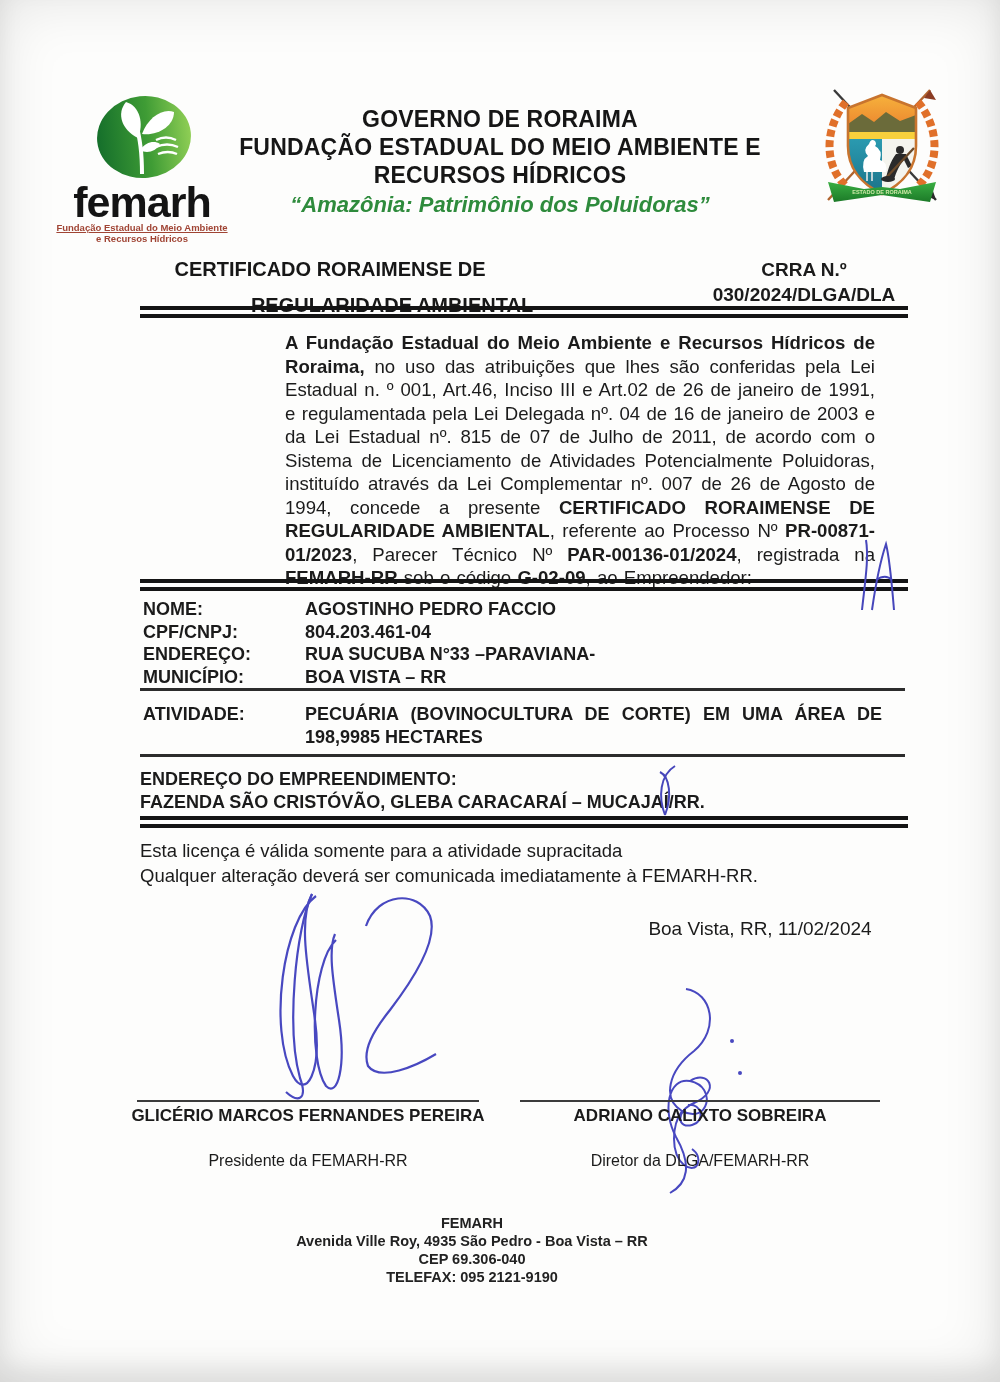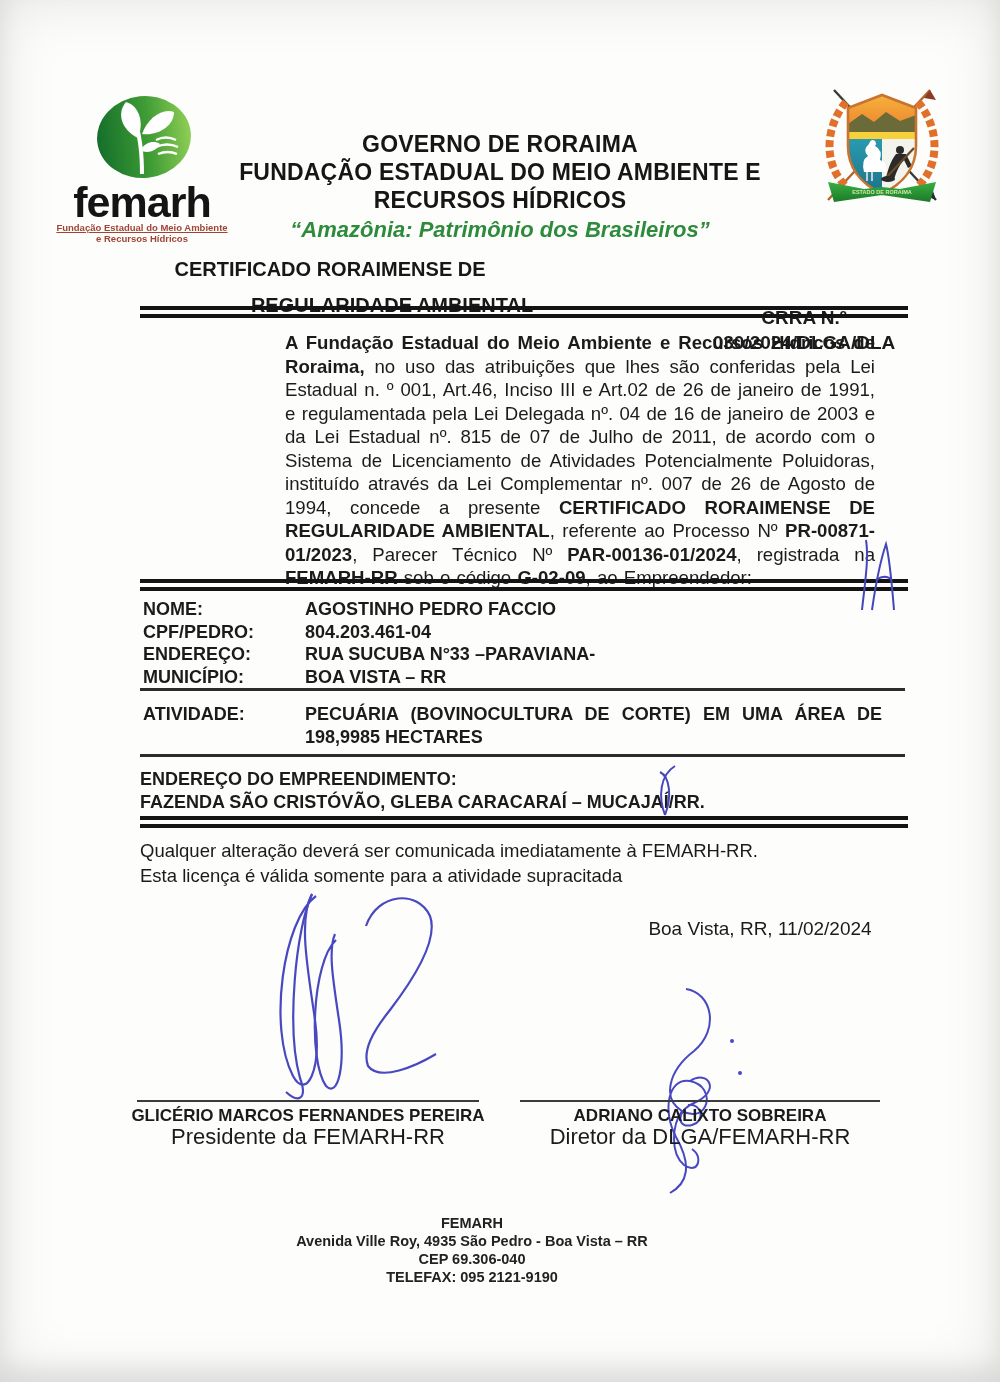--- a/index.html
+++ b/index.html
@@ -15,21 +15,21 @@
   .justify{text-align:justify;}
   .hdr-line{font-size:23px;font-weight:700;line-height:28px;letter-spacing:.2px;color:#161616;}
   .motto{font-size:22px;font-weight:700;font-style:italic;}
   .cert-title{font-size:20px;font-weight:700;line-height:25px;color:#171717;}
   .rule-double{height:12px;box-sizing:border-box;border-top:4.5px solid #141414;border-bottom:4.5px solid #141414;}
   .rule-thin{height:2.5px;background:#2c2c2c;}
   .para{font-size:18.6px;line-height:23.5px;color:#1b1b1b;word-spacing:1px;}
   .inforow{display:flex;font-weight:700;font-size:18px;line-height:22.5px;}
   .inforow .lab{width:162px;flex:0 0 162px;}
   .sig-name{font-weight:700;font-size:17px;line-height:21px;}
-  .sig-title{font-size:22px;line-height:22px;}
+  .sig-title{font-size:16px;line-height:22px;margin-top:24px;}
   .footer-line{font-weight:700;font-size:14.5px;line-height:18px;color:#222;}
   .femarh-word{font-size:43px;font-weight:700;letter-spacing:-1px;color:#141414;line-height:40px;}
   .femarh-tag{font-size:9.5px;font-weight:700;line-height:11px;}
   svg{display:block;}
 </style>
 </head>
 <body>
 
 <div class="page">
 
@@ -49,25 +49,25 @@
       <path d="M88,58 C94,50 102,48 108,52 C104,60 94,62 88,58 Z" fill="#ffffff"></path>
       <path d="M104,48 q10,-5 20,0" stroke="#ffffff" stroke-width="2.4" fill="none"></path>
       <path d="M104,55 q11,-5 22,0" stroke="#ffffff" stroke-width="2.4" fill="none"></path>
       <path d="M106,62 q10,-4 19,0" stroke="#ffffff" stroke-width="2.4" fill="none"></path>
     </svg>
     <div class="femarh-word center">femarh</div>
     <div class="femarh-tag center" style="color:#a04434;text-decoration:underline;">Fundação Estadual do Meio Ambiente</div>
     <div class="femarh-tag center" style="color:#a04434;">e Recursos Hídricos</div>
   </div>
 
-  <div class="abs center" style="left:225px;top:105px;width:550px;margin-top:25px;">
+  <div class="abs center" style="left:225px;top:105px;width:550px;">
     <div class="hdr-line">GOVERNO DE RORAIMA</div>
     <div class="hdr-line">FUNDAÇÃO ESTADUAL DO MEIO AMBIENTE E</div>
     <div class="hdr-line">RECURSOS HÍDRICOS</div>
-    <div class="motto" style="color:#2e8b3c;margin-top:3px;">“Amazônia: Patrimônio dos Brasileiros”</div>
+    <div class="motto" style="color:#2e8b3c;margin-top:3px;">“Amazônia: Patrimônio dos Poluidoras”</div>
   </div>
 
   <div class="abs" style="left:812px;top:84px;">
     <svg width="140" height="132" viewBox="0 0 140 132">
       <defs>
         <linearGradient id="sky" x1="0" y1="0" x2="0" y2="1">
           <stop offset="0" stop-color="#f6b23c"></stop>
             <stop offset="1" stop-color="#e8762a"></stop>
         </linearGradient>
         <linearGradient id="sea" x1="0" y1="0" x2="0" y2="1">
@@ -103,38 +103,38 @@
         <ellipse cx="76" cy="95" rx="7" ry="3" fill="#2a2a2a"></ellipse>
       </g>
       <path d="M36,24 L70,11 L104,24 L104,62 C104,86 90,100 70,110 C50,100 36,86 36,62 Z" fill="none" stroke="#c8742e" stroke-width="2.6"></path>
       <path d="M16,98 L52,105 L70,103 L88,105 L124,98 L118,118 L70,111 L22,118 Z" fill="url(#rib)"></path>
       <text x="70" y="110" text-anchor="middle" font-size="5.5" font-weight="bold" fill="#cfe8a8" font-family="Liberation Sans, sans-serif">ESTADO DE RORAIMA</text>
     </svg>
   </div>
 
   <div class="abs cert-title center" style="left:150px;top:257px;width:360px;">CERTIFICADO RORAIMENSE DE</div>
   <div class="abs cert-title center" style="left:212px;top:293px;width:360px;">REGULARIDADE AMBIENTAL</div>
-  <div class="abs center" style="left:690px;top:257px;width:228px;font-size:19px;font-weight:700;line-height:25px;margin-top:48px;">
+  <div class="abs center" style="left:690px;top:257px;width:228px;font-size:19px;font-weight:700;line-height:25px;">
     <div>CRRA N.º</div>
     <div>030/2024/DLGA/DLA</div>
   </div>
 
   <div class="abs rule-double" style="left:140px;top:306px;width:768px;"></div>
 
   <div class="abs para justify" style="left:285px;top:331px;width:590px;"><span class="b">A Fundação Estadual do Meio Ambiente e Recursos Hídricos de Roraima,</span><span> no uso das atribuições que lhes são conferidas pela Lei Estadual n. º 001, Art.46, Inciso III e Art.02 de 26 de janeiro de 1991, e regulamentada pela Lei Delegada nº. 04 de 16 de janeiro de 2003 e da Lei Estadual nº. 815 de 07 de Julho de 2011, de acordo com o Sistema de Licenciamento de Atividades Potencialmente Poluidoras, instituído através da Lei Complementar nº. 007 de 26 de Agosto de 1994, concede a presente </span><span class="b">CERTIFICADO RORAIMENSE DE REGULARIDADE AMBIENTAL</span><span>, referente ao Processo Nº </span><span class="b">PR-00871-01/2023</span><span>, Parecer Técnico Nº </span><span class="b">PAR-00136-01/2024</span><span>, registrada na </span><span class="b">FEMARH-RR</span><span> sob o código </span><span class="b">G-02-09</span><span>, ao Empreendedor:</span></div>
 
   <div class="abs rule-double" style="left:140px;top:579px;width:768px;"></div>
 
   <div class="abs" style="left:143px;top:598px;width:750px;">
     <div class="inforow">
       <span class="lab">NOME:</span>
       <span>AGOSTINHO PEDRO FACCIO</span>
     </div>
     <div class="inforow">
-      <span class="lab">CPF/PEDRO:</span>
+      <span class="lab">CPF/CNPJ:</span>
       <span>804.203.461-04</span>
     </div>
     <div class="inforow">
       <span class="lab">ENDEREÇO:</span>
       <span>RUA SUCUBA N°33 –PARAVIANA-</span>
     </div>
     <div class="inforow">
       <span class="lab">MUNICÍPIO:</span>
       <span>BOA VISTA – RR</span>
     </div>
@@ -157,22 +157,22 @@
   <div class="abs" style="left:645px;top:763px;">
     <svg width="45" height="56" viewBox="0 0 45 56">
       <path d="M20,52 C13,34 15,12 30,3" stroke="#4646bb" stroke-width="2" fill="none"></path>
       <path d="M20,52 C27,34 25,14 15,9" stroke="#4646bb" stroke-width="2" fill="none"></path>
     </svg>
   </div>
 
   <div class="abs rule-double" style="left:140px;top:816px;width:768px;"></div>
 
   <div class="abs" style="left:140px;top:838px;width:760px;font-size:18.5px;line-height:25px;">
+    <div>Esta licença é válida somente para a atividade supracitada</div>
     <div>Qualquer alteração deverá ser comunicada imediatamente à FEMARH-RR.</div>
-    <div>Esta licença é válida somente para a atividade supracitada</div>
   </div>
 
   <div class="abs center" style="left:540px;top:918px;width:440px;font-size:19px;">Boa Vista, RR, 11/02/2024</div>
 
   <div class="abs" style="left:238px;top:878px;">
     <svg width="230" height="230" viewBox="0 0 230 230">
       <g stroke="#4848c0" stroke-width="2.2" fill="none">
         <path d="M78,18 C45,42 30,150 55,198 C68,222 84,194 77,142 C70,92 60,42 74,16"></path>
         <path d="M74,16 C58,50 48,150 62,200 C70,222 60,225 48,214"></path>
         <path d="M98,62 C74,84 70,182 88,208 C100,220 108,188 101,142 C95,102 90,72 97,56"></path>

